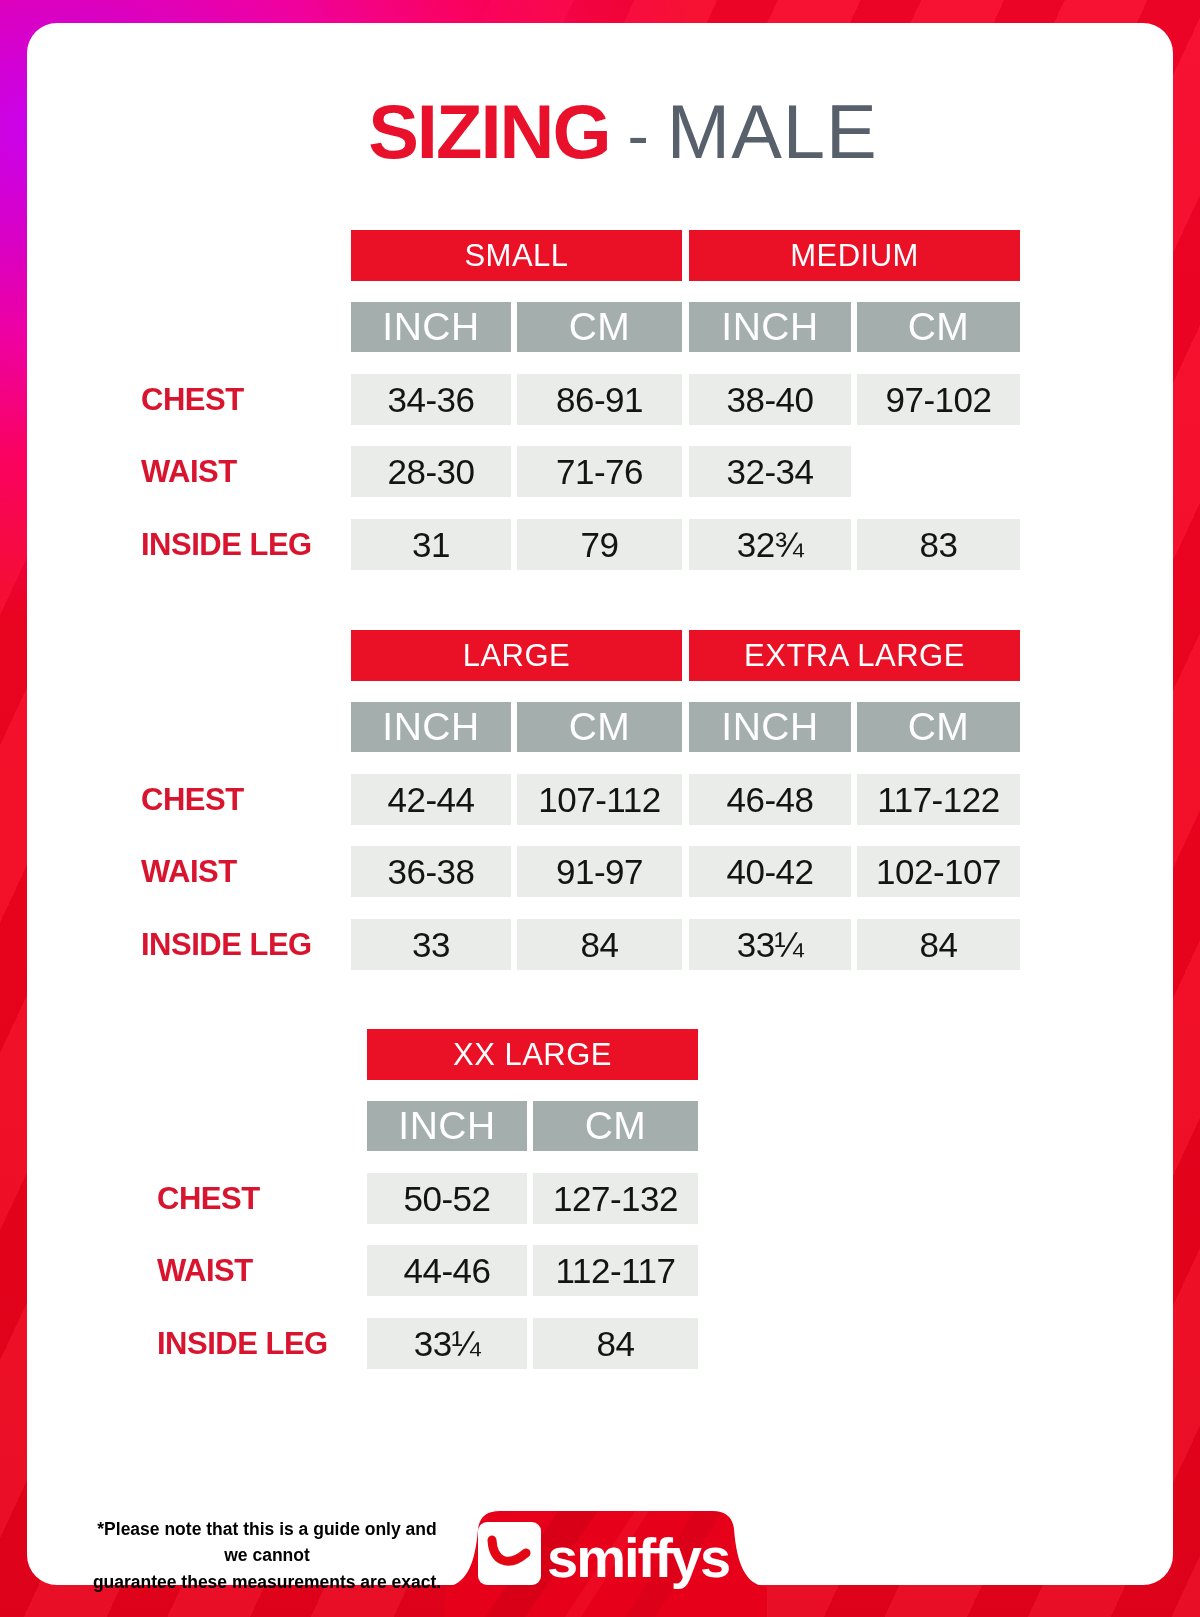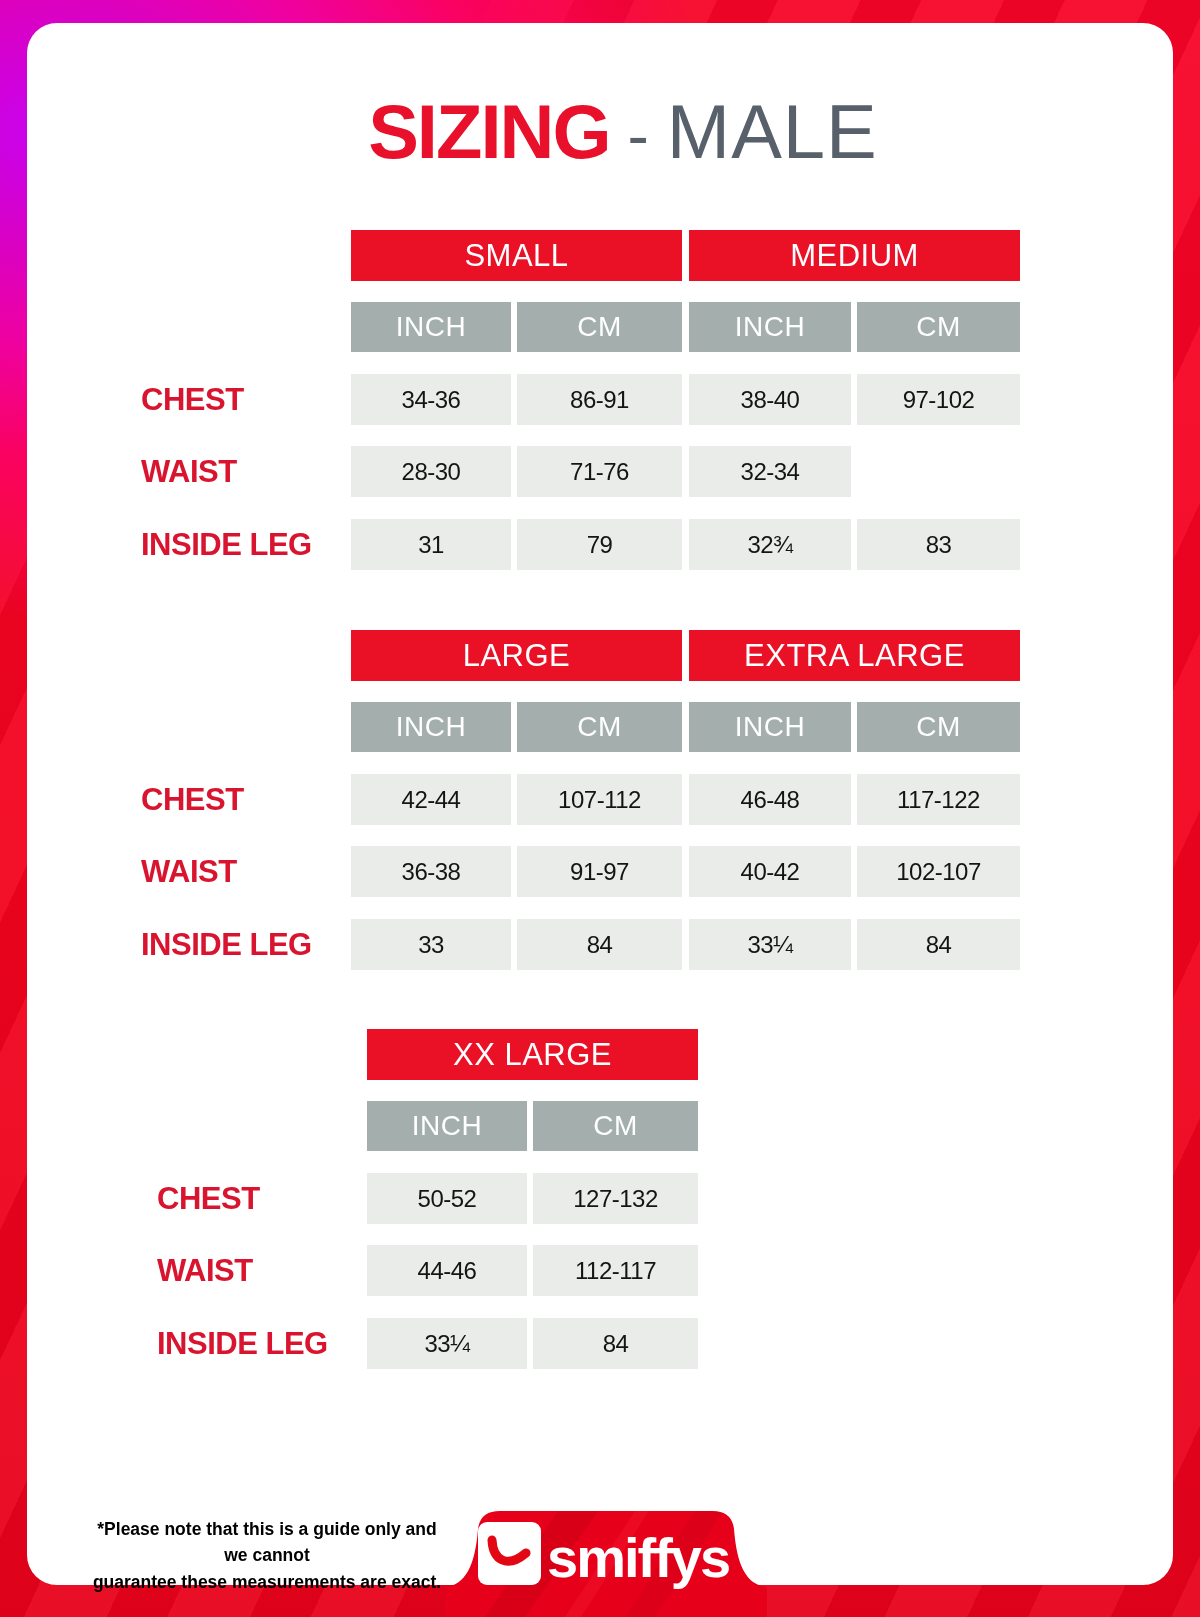--- a/index.html
+++ b/index.html
@@ -33,25 +33,25 @@
     grid-template-columns:210px 160px 6px 165px 7px 162px 6px 163px;
     grid-template-rows:51px 21px 50px 22px 51px 21px 51px 22px 51px;
   }
   .t1 { top:230px; } .t2 { top:630px; } .t3 { top:1029px;margin-left:16px; }
 
   .size-bar {
     background:#ea1127; color:#fff; font-size:31px; letter-spacing:0.5px;
     display:flex; align-items:center; justify-content:center;
   }
   .col-bar {
-    background:#a4afad; color:#fff; font-size:28px; letter-spacing:0.5px;
+    background:#a4afad; color:#fff; font-size:39px; letter-spacing:0.5px;
     display:flex; align-items:center; justify-content:center;
   }
   .cell {
-    background:#e9ece9; color:#141414; font-size:24px; letter-spacing:-0.5px;
+    background:#e9ece9; color:#141414; font-size:35px; letter-spacing:-0.5px;
     display:flex; align-items:center; justify-content:center;
   }
   .row-label {
     color:#d9142f; font-weight:bold; font-size:31px; letter-spacing:-0.5px;
     display:flex; align-items:center; justify-content:flex-start;
   }
   .r1g1 { grid-row:1; grid-column:2/5; }
   .r1g2 { grid-row:1; grid-column:6/9; }
   .rh   { grid-row:3; }
   .rowA { grid-row:5; } .rowB { grid-row:7; } .rowC { grid-row:9; }

